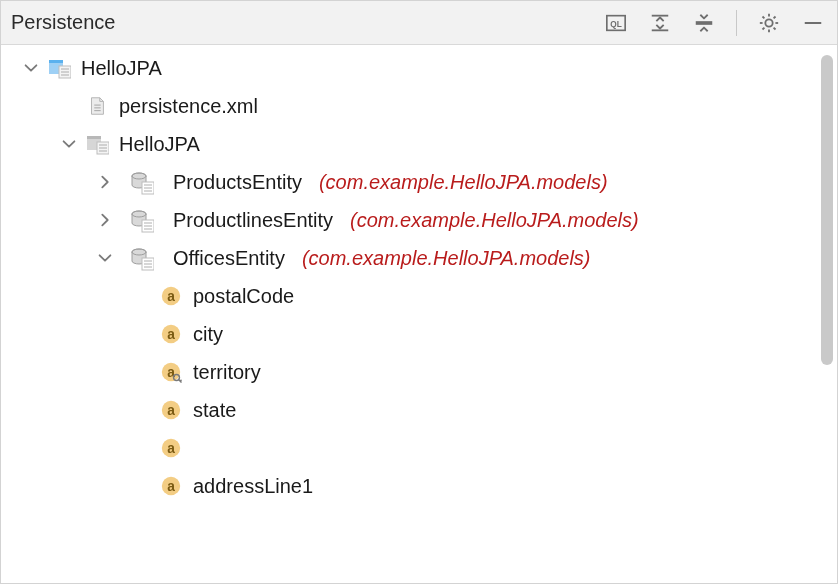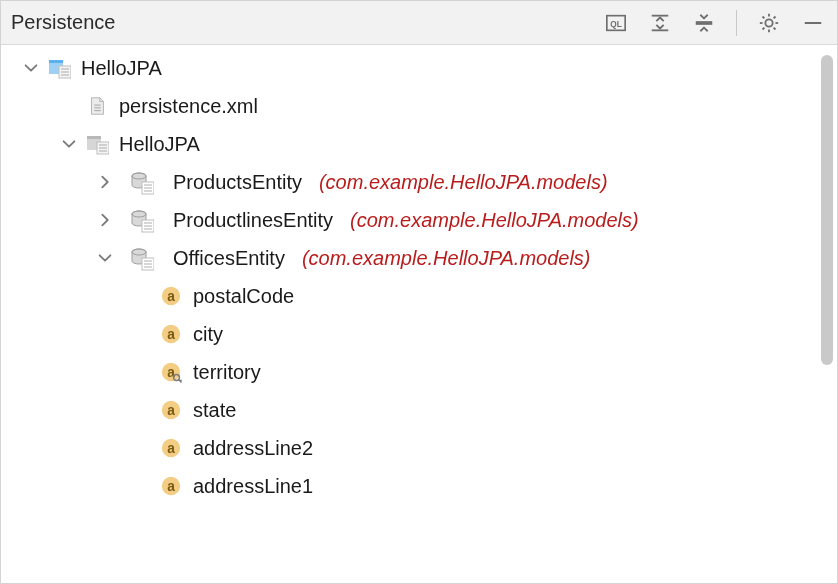--- a/index.html
+++ b/index.html
@@ -369,21 +369,20 @@
             </svg>
           </span>
         <span class="node-label">state</span>
       </div>
       <div class="row ind5">
         <span class="icon">
             <svg width="22" height="22">
               <use href="#svg-attr"></use>
             </svg>
           </span>
-        <span class="node-label">addressLine2</span>
       </div>
       <div class="row ind5">
         <span class="icon">
             <svg width="22" height="22">
               <use href="#svg-attr"></use>
             </svg>
           </span>
         <span class="node-label">addressLine1</span>
       </div>
 

